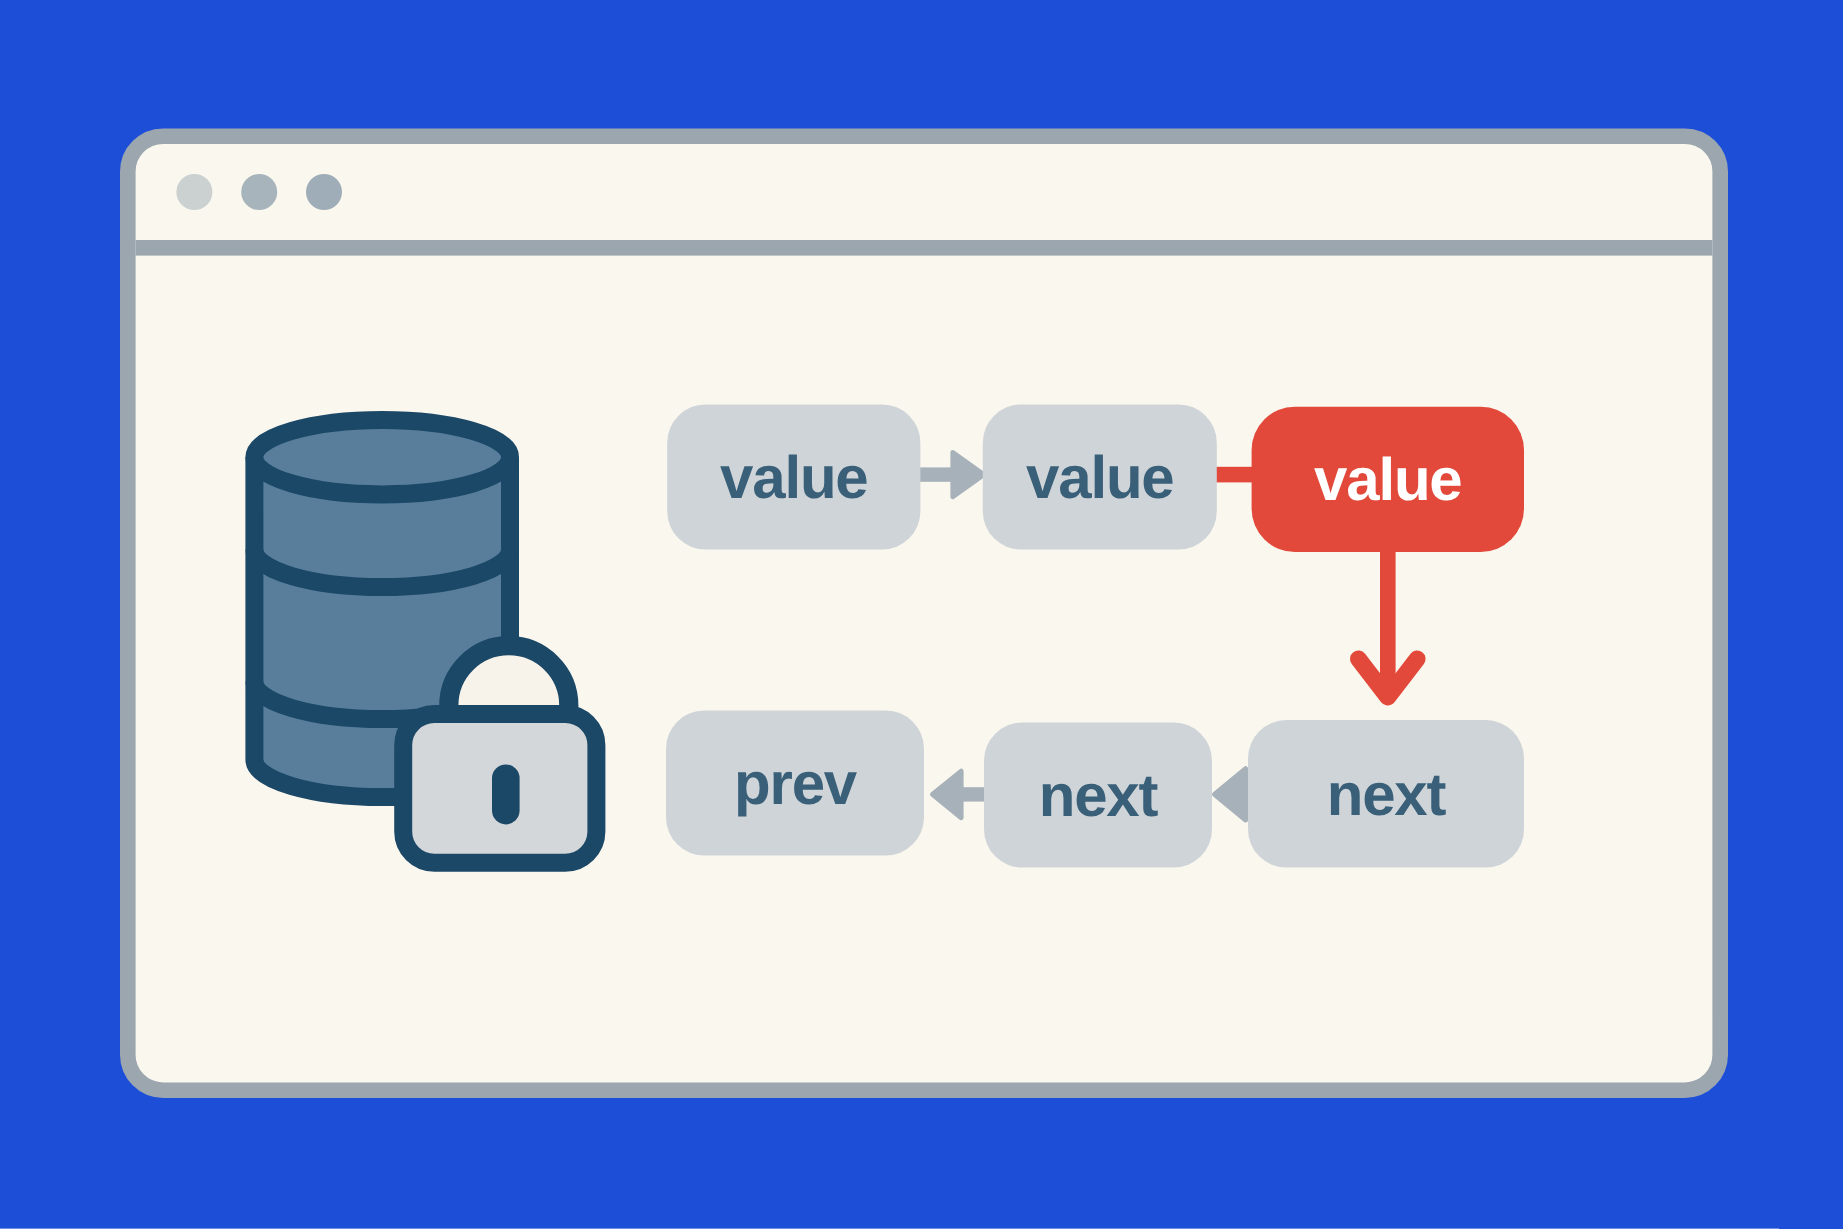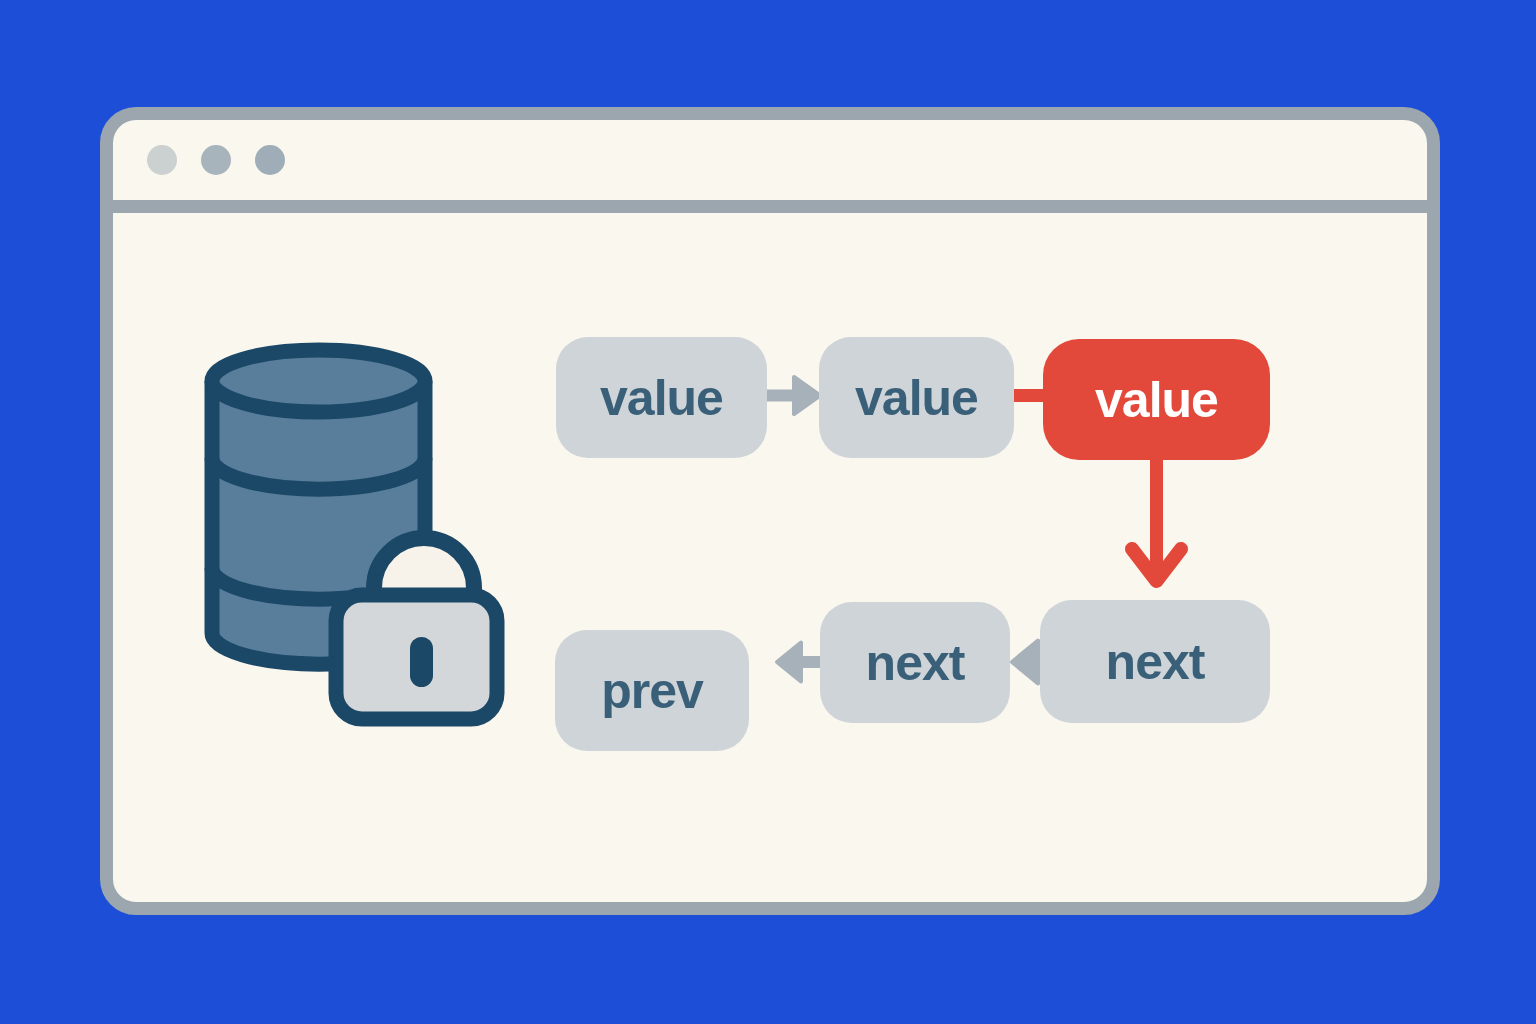--- a/index.html
+++ b/index.html
@@ -118,21 +118,21 @@
   <div class="node" style="left:556px; top:337px; width:211px;">
     <span class="node-label">value</span>
   </div>
   <div class="node" style="left:819px; top:337px; width:195px;">
     <span class="node-label">value</span>
   </div>
   <div class="node red" style="left:1043px; top:339px; width:227px;">
     <span class="node-label">value</span>
   </div>
 
-  <div class="node" style="left:555px; top:630px; width:194px;">
+  <div class="node" style="left:555px; top:592px; width:215px;">
     <span class="node-label">prev</span>
   </div>
   <div class="node" style="left:820px; top:602px; width:190px;">
     <span class="node-label">next</span>
   </div>
   <div class="node" style="left:1040px; top:600px; width:230px; height:123px;">
     <span class="node-label">next</span>
   </div>
 
 </div>

